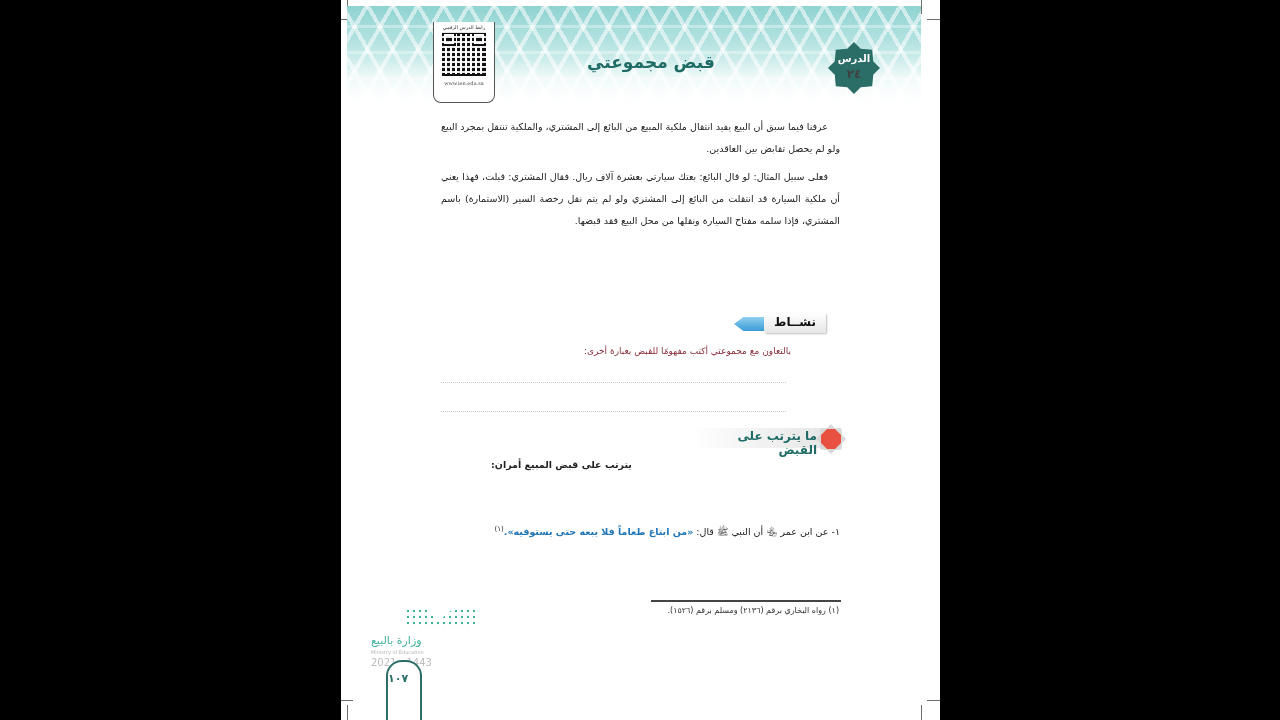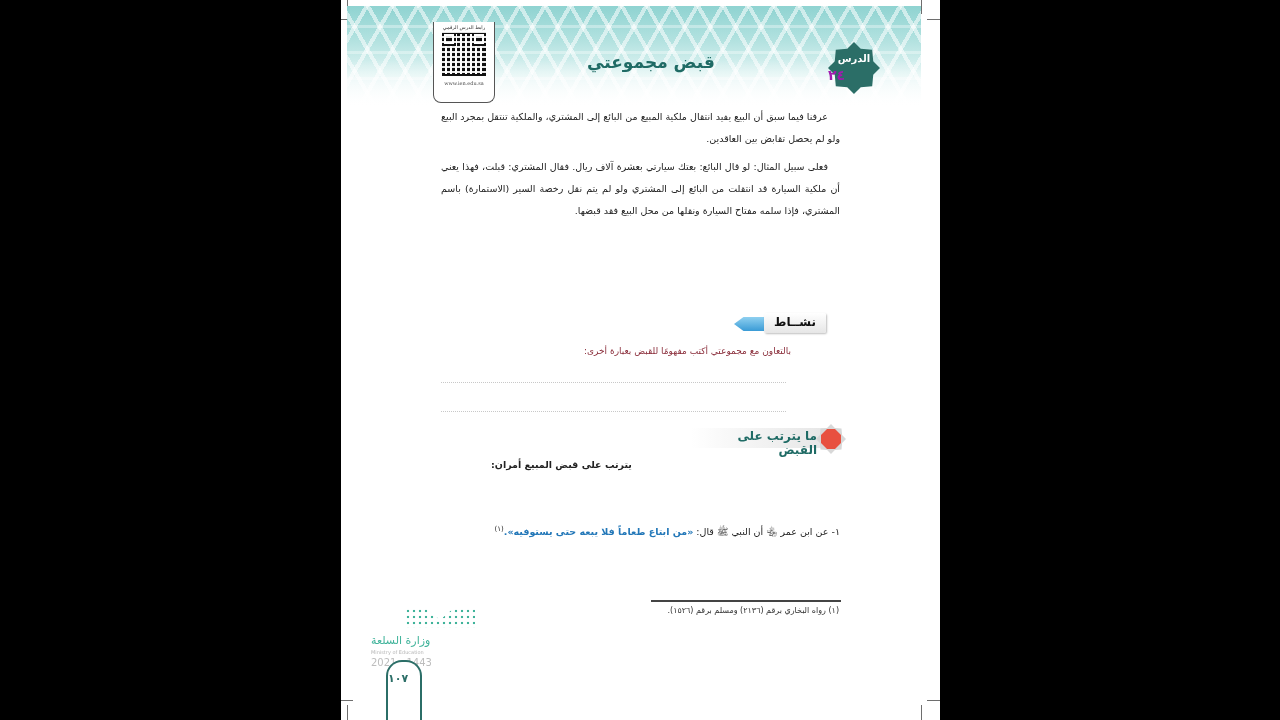--- a/index.html
+++ b/index.html
@@ -82,28 +82,28 @@
     .badge-star {
       position: absolute; inset: 0;
       background: #2b6e67;
       clip-path: polygon(50% 0%, 63% 13%, 85% 15%, 87% 37%, 100% 50%, 87% 63%, 85% 85%, 63% 87%, 50% 100%, 37% 87%, 15% 85%, 13% 63%, 0% 50%, 13% 37%, 15% 15%, 37% 13%);
     }
     .badge-label {
       position: absolute; left: 0; top: 11px; width: 52px; text-align: center;
       color: #fff; font-size: 10px; font-weight: bold; direction: rtl;
     }
     .badge-num {
-      position: absolute; left: 0; top: 25px; width: 52px; text-align: left;
-      color: #a21caf; font-size: 14px; font-weight: bold;
+      position: absolute; left: 0; top: 25px; width: 52px; text-align: center;
+      color: #404040; font-size: 12px; font-weight: bold;
     }
     
     .text-block {
       position: absolute; left: 100px; width: 399px;
       direction: rtl; text-align: justify;
-      font-size: 9.5px; line-height: 22px; color: #222;
+      font-size: 9.5px; line-height: 22px; color: #222; margin-top: 10px;
     }
     .para { margin: 0 0 6px 0; text-indent: 12px; }
     
     .activity-tag {
       position: absolute; left: 393px; top: 313px; width: 92px; height: 22px;
     }
     .activity-arrow {
       position: absolute; left: 0; top: 4px; width: 38px; height: 14px;
       background: linear-gradient(180deg, #8fd0f0 0%, #3a9bd6 100%);
       clip-path: polygon(0 50%, 25% 0, 100% 0, 80% 100%, 25% 100%);
@@ -256,21 +256,21 @@
 
 
     <div class="body-line" style="top:518px;">
       <span>١- عن ابن عمر ﵄ أن النبي ﷺ قال: </span><span class="hadith">«من ابتاع طعاماً فلا يبعه حتى يستوفيه».</span><span class="sup">(١)</span>
     </div>
 
     <div class="footnote-rule"></div>
     <div class="footnote">(١) رواه البخاري برقم (٢١٣٦) ومسلم برقم (١٥٢٦).</div>
 
     <div class="ministry-dots"></div>
-    <div class="ministry-name">وزارة السلعة</div>
+    <div class="ministry-name">وزارة بالبيع</div>
     <div class="ministry-en">Ministry of Education</div>
     <div class="ministry-year">2021 - 1443</div>
     <div class="page-number-tab">
       <div class="page-number">١٠٧</div>
     </div>
 
   </div>
 </div>
 
 </body></html>

